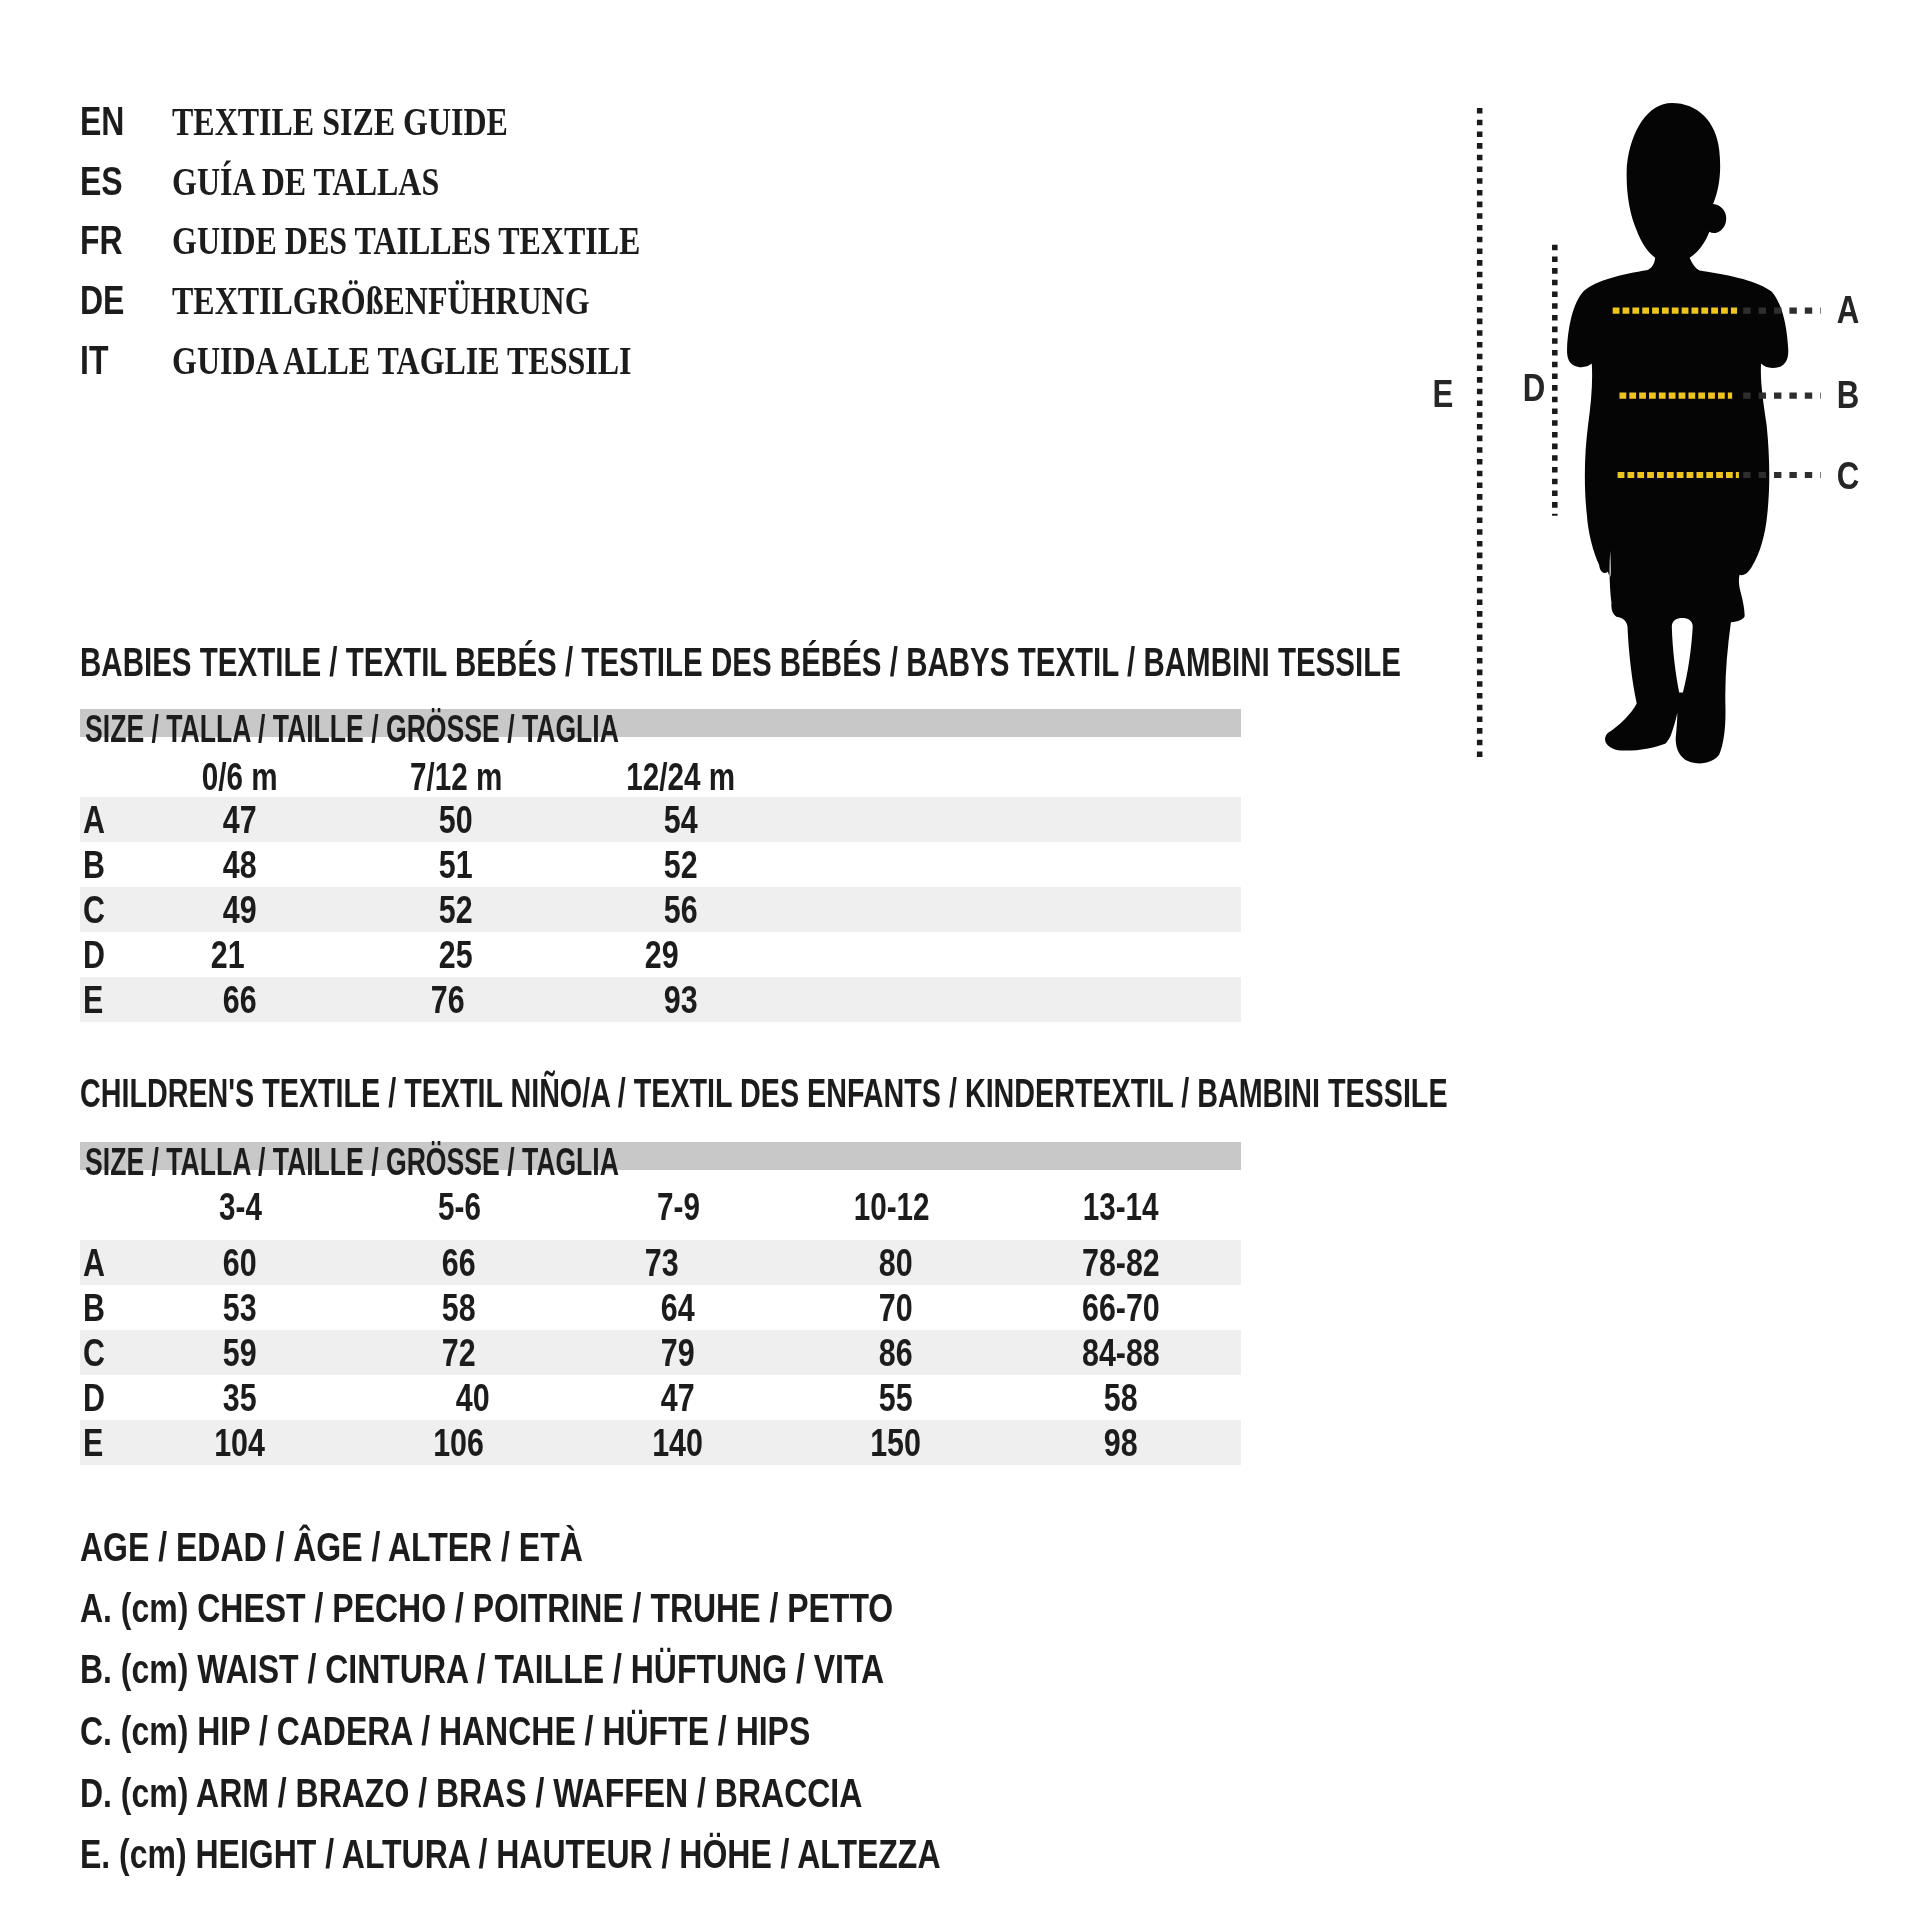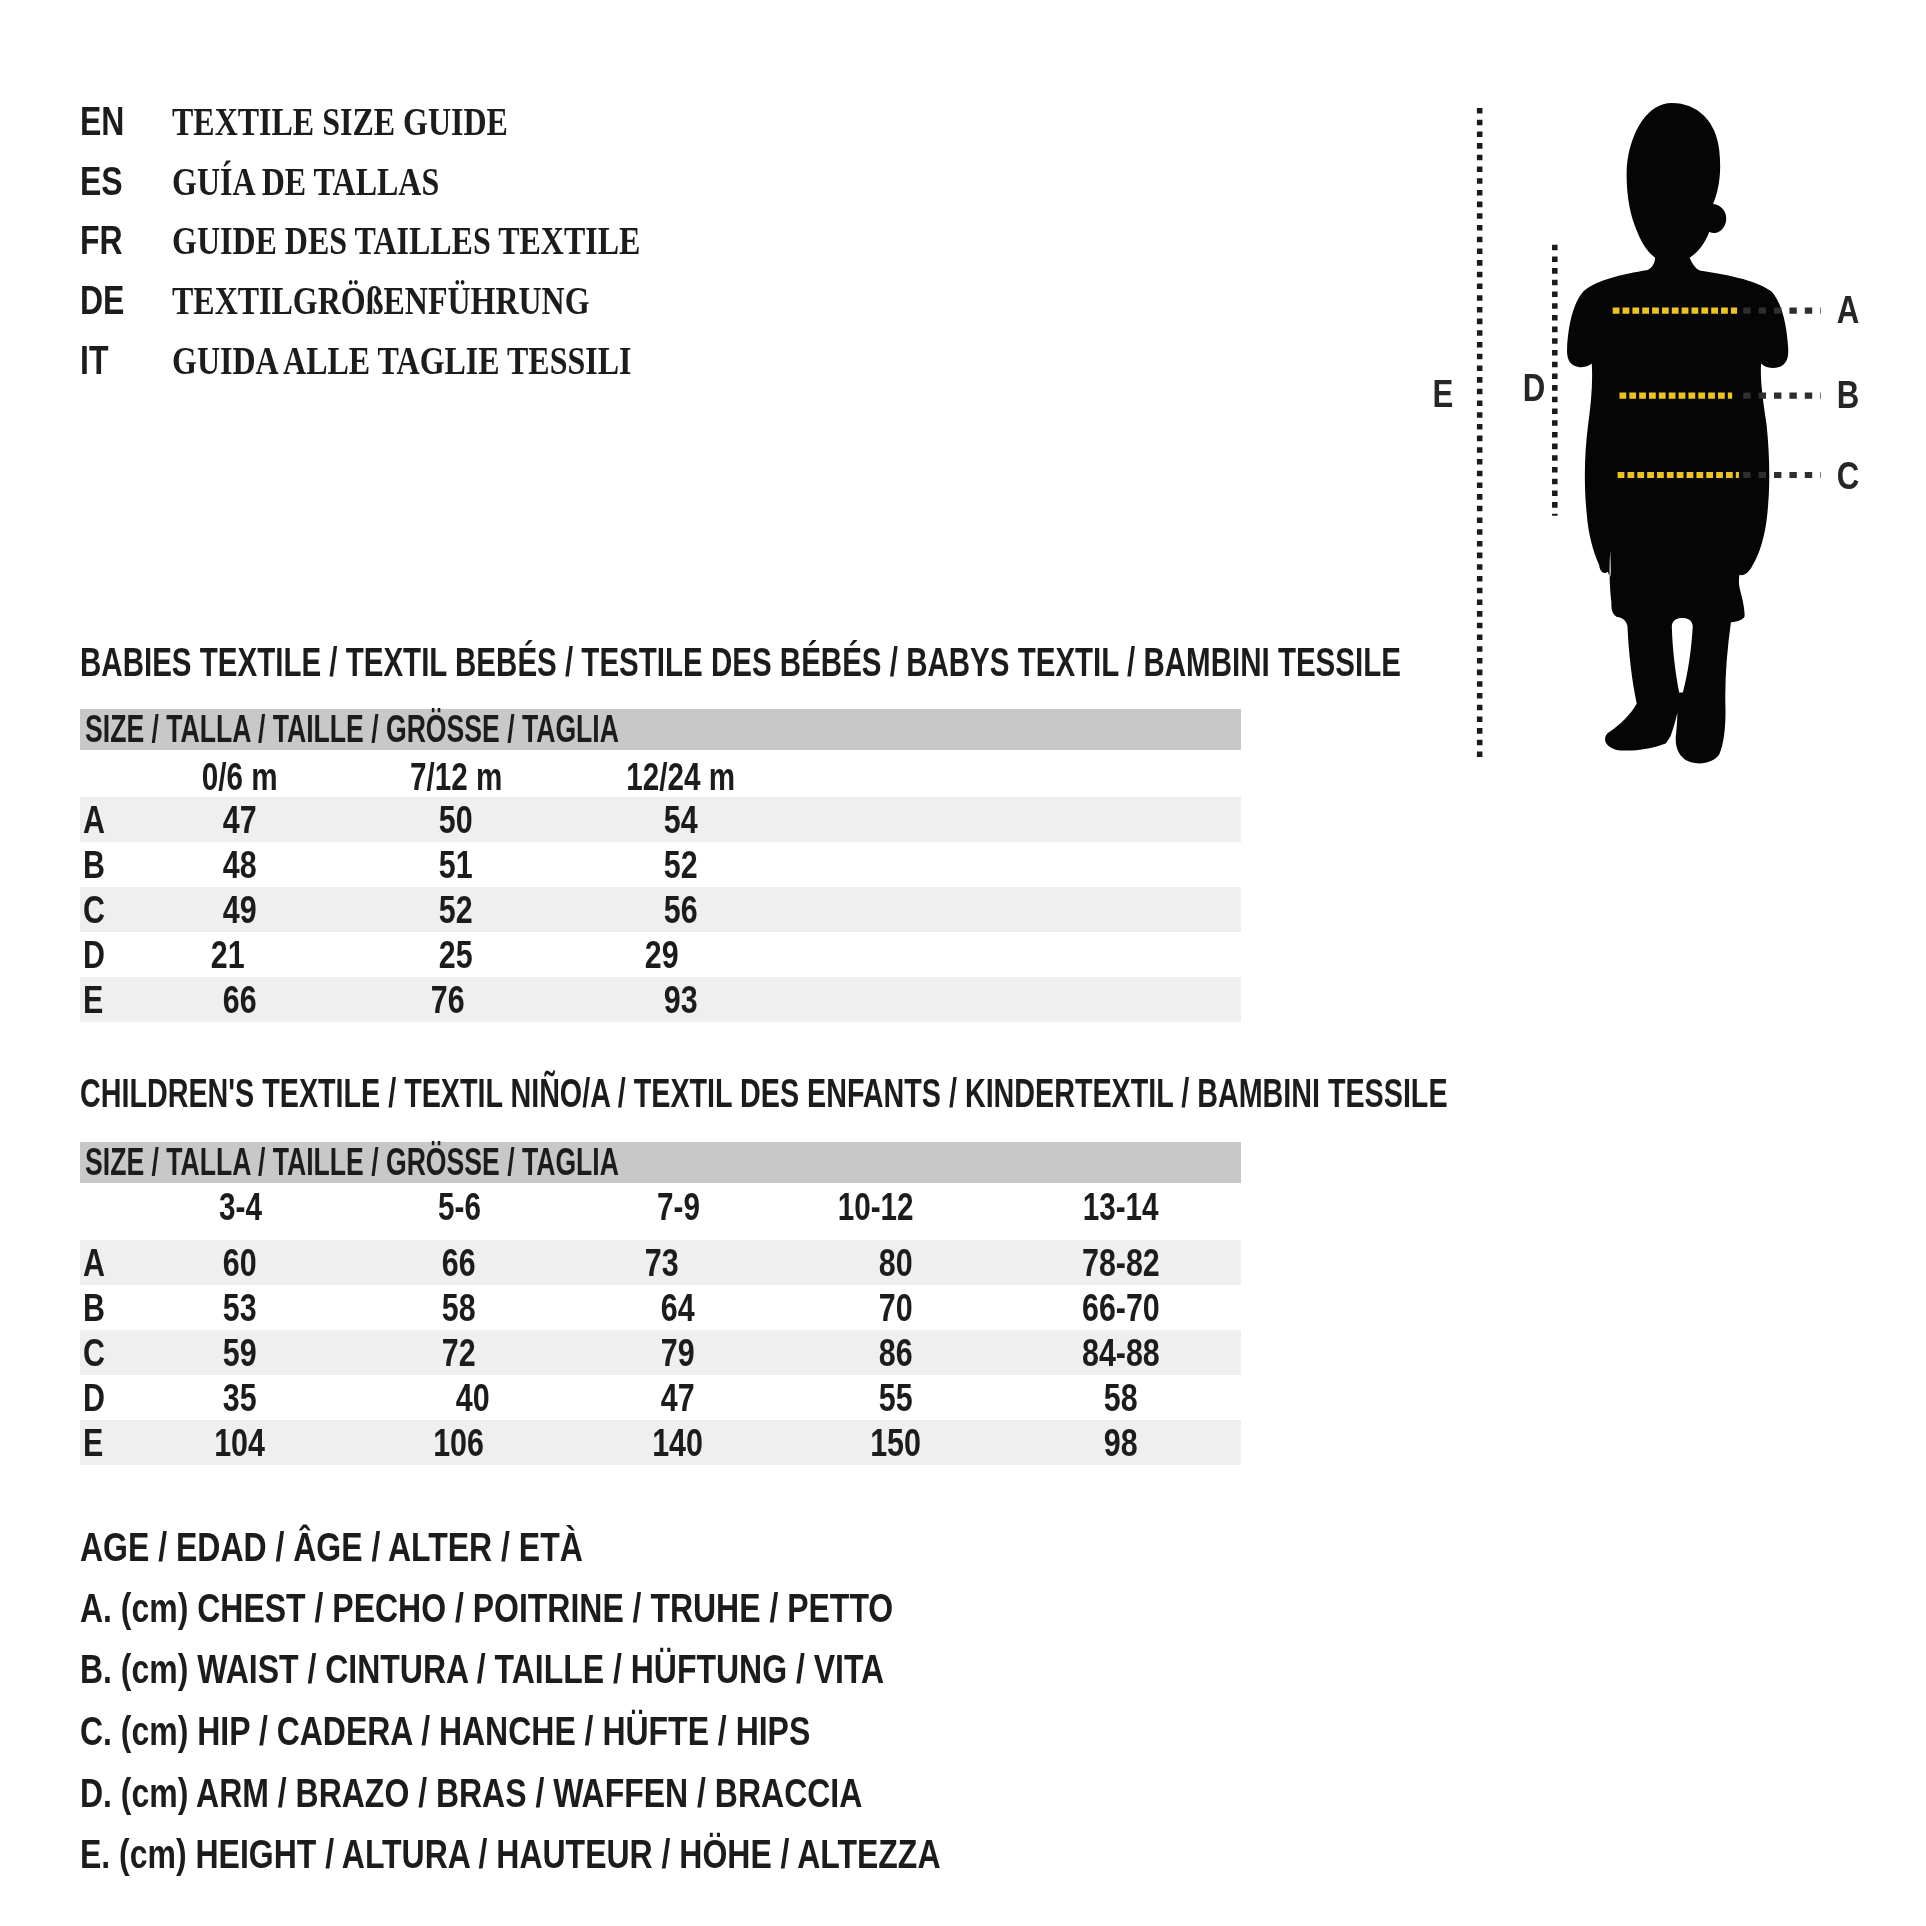--- a/index.html
+++ b/index.html
@@ -16,21 +16,21 @@
 
   
   .lang-row{position:absolute;left:80px;height:43px;font-size:41px;font-weight:700;line-height:43px;}
   .lang-code{position:absolute;left:0;top:0;}
   .lang-title{position:absolute;left:92px;top:0;font-family:Liberation Serif, serif;}
 
   
   .sec-heading{position:absolute;left:80px;font-size:41px;font-weight:700;line-height:43px;}
 
   
-  .size-bar{position:absolute;left:80px;width:1161px;height:41px;background:#c8c8c8;}
+  .size-bar{position:absolute;left:80px;width:1161px;height:28px;background:#c8c8c8;}
   .size-bar-text{position:absolute;left:5px;top:0;font-size:38px;font-weight:700;line-height:41px;}
 
   
   .trow{position:absolute;left:80px;width:1161px;height:45px;font-size:39px;font-weight:700;line-height:45px;}
   .trow.shaded{background:#efefef;}
   .thead-row{position:absolute;left:80px;width:1161px;height:39px;font-size:38px;font-weight:700;line-height:39px;}
   .rlabel{position:absolute;left:2.5px;top:0;width:68px;text-align:left;}
   .cell{position:absolute;top:0;width:148px;text-align:center;}
 
   
@@ -194,21 +194,21 @@
   <div class="sec-heading" style="top:1072px"><span class="cx70">CHILDREN'S TEXTILE / TEXTIL NIÑO/A / TEXTIL DES ENFANTS / KINDERTEXTIL / BAMBINI TESSILE</span></div>
 
   <div class="size-bar" style="top:1142px">
     <span class="size-bar-text"><span class="cx70">SIZE / TALLA / TAILLE / GRÖSSE / TAGLIA</span></span>
   </div>
 
   <div class="thead-row" style="top:1188px">
     <span class="cell" style="left:86px"><span class="cx78c">3-4</span></span>
     <span class="cell" style="left:305px"><span class="cx78c">5-6</span></span>
     <span class="cell" style="left:524px"><span class="cx78c">7-9</span></span>
-    <span class="cell" style="left:722px"><span class="cx78c">10-12</span></span>
+    <span class="cell" style="left:738px"><span class="cx78c">10-12</span></span>
     <span class="cell" style="left:967px"><span class="cx78c">13-14</span></span>
   </div>
 
   <div class="trow shaded" style="top:1240px">
     <span class="rlabel"><span class="cx78">A</span></span>
     <span class="cell" style="left:86px"><span class="cx78c">60</span></span>
     <span class="cell" style="left:305px"><span class="cx78c">66</span></span>
     <span class="cell" style="left:508px"><span class="cx78c">73</span></span>
     <span class="cell" style="left:742px"><span class="cx78c">80</span></span>
     <span class="cell" style="left:967px"><span class="cx78c">78-82</span></span>

